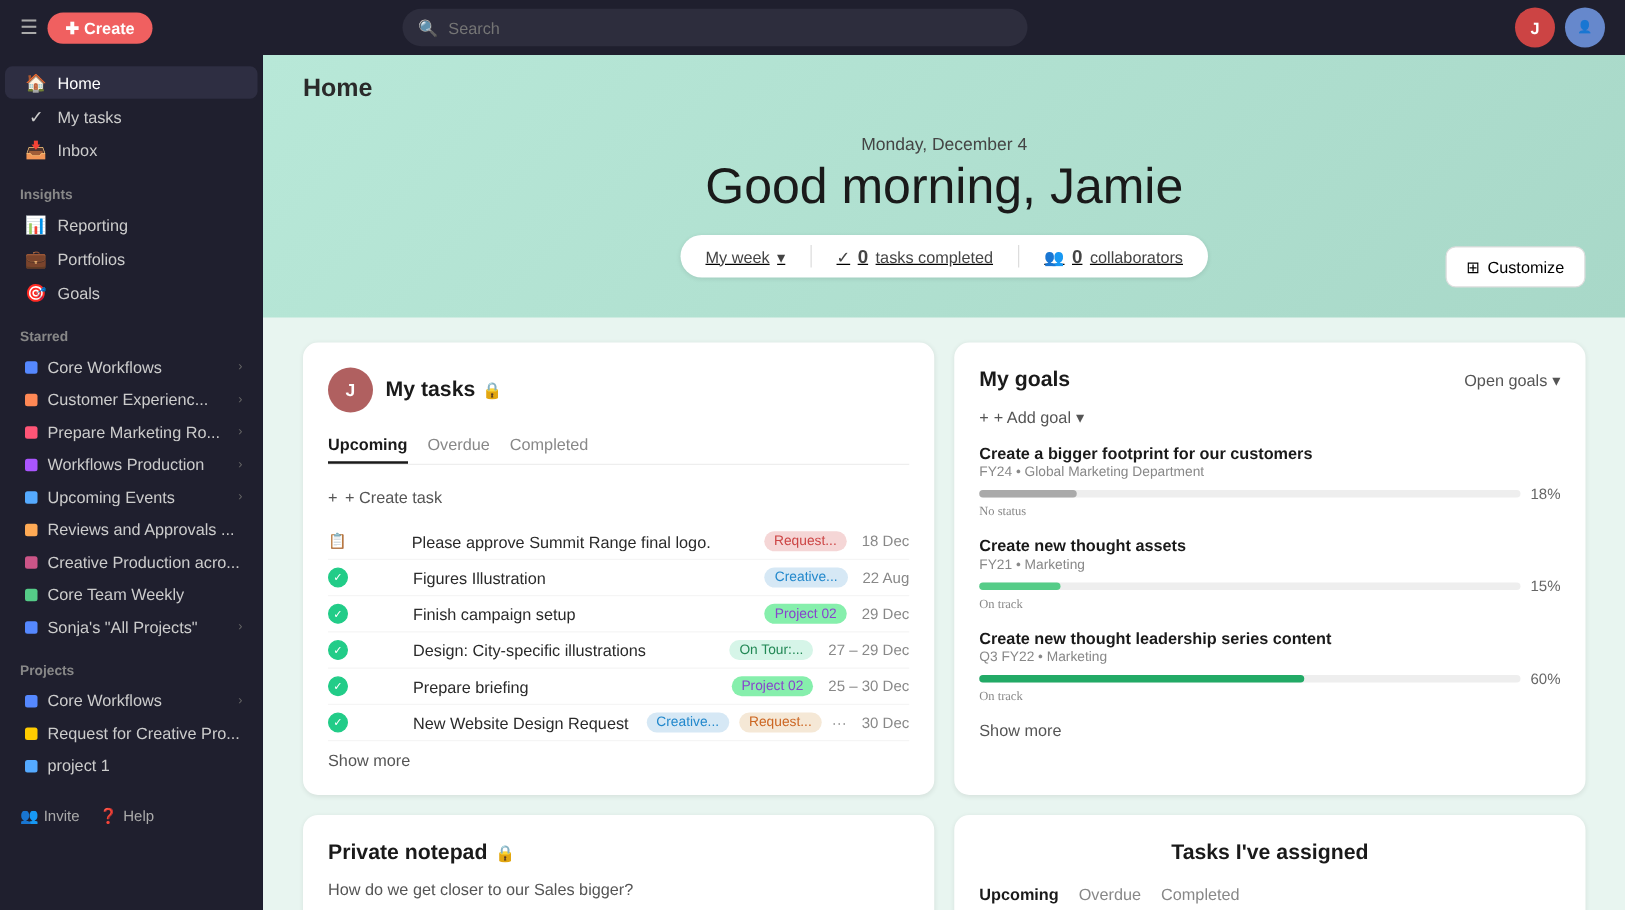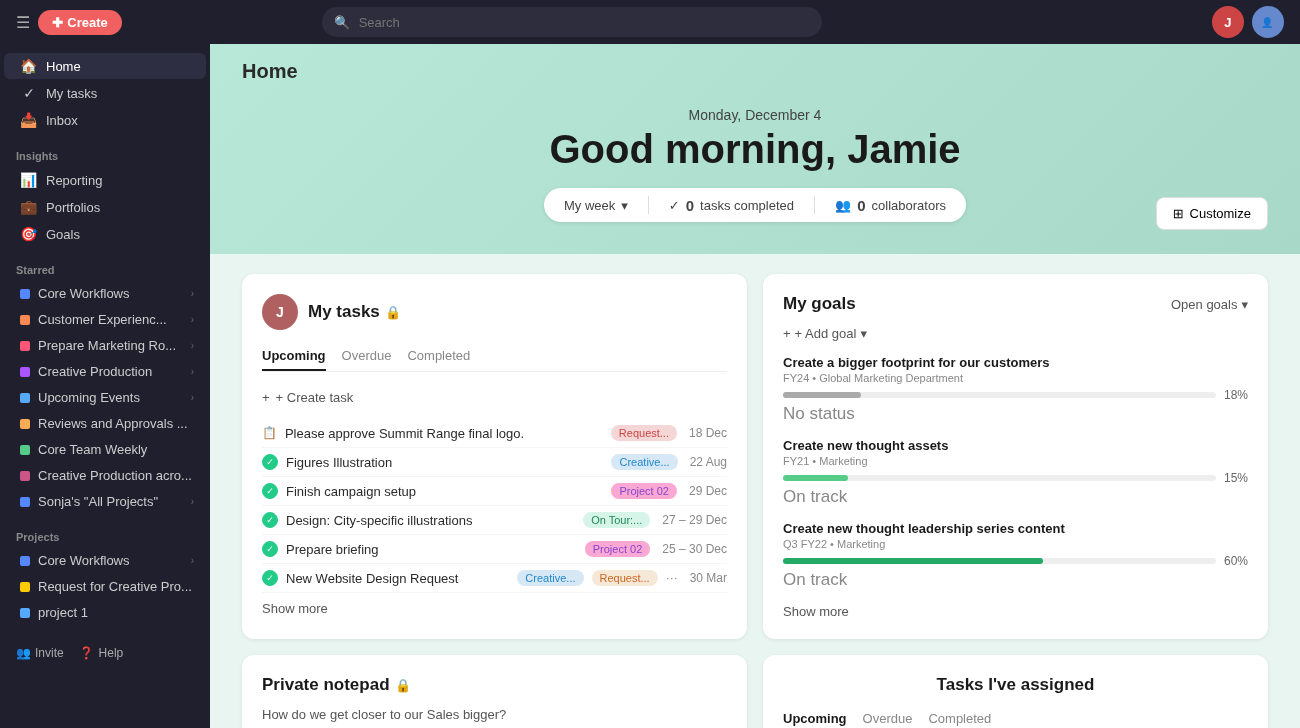--- a/index.html
+++ b/index.html
@@ -30,21 +30,21 @@
     .sidebar-folder-dot { width: 10px; height: 10px; border-radius: 2px; flex-shrink: 0; }
 
     
     .content { flex: 1; background: #e8f5f0; overflow-y: auto; }
 
     
     .home-header { background: linear-gradient(135deg, #b8e8d8 0%, #a8d8c8 100%); padding: 16px 32px 24px; position: relative; }
     .home-title-text { font-size: 20px; font-weight: 600; color: #2a2a2a; margin-bottom: 16px; }
     .greeting-section { text-align: center; padding: 8px 0; }
     .greeting-date { font-size: 14px; color: #444; margin-bottom: 4px; }
-    .greeting-main { font-size: 40px; font-weight: 700; color: #1a1a1a; margin-bottom: 16px; }
+    .greeting-main { font-size: 40px; font-weight: 400; color: #1a1a1a; margin-bottom: 16px; }
     .stats-bar { display: flex; align-items: center; background: white; border-radius: 24px; padding: 8px 20px; gap: 20px; display: inline-flex; box-shadow: 0 1px 4px rgba(0,0,0,0.1); }
     .stats-item { display: flex; align-items: center; gap: 6px; font-size: 13px; color: #444; }
     .stats-item .num { font-weight: 700; font-size: 15px; }
     .stats-divider { width: 1px; height: 18px; background: #ddd; }
     .customize-btn { position: absolute; right: 32px; bottom: 24px; background: white; border: 1px solid #ddd; border-radius: 8px; padding: 8px 16px; font-size: 13px; cursor: pointer; display: flex; align-items: center; gap: 6px; }
 
     
     .cards-area { padding: 20px 32px; display: grid; grid-template-columns: 1fr 1fr; gap: 16px; }
 
     
@@ -53,45 +53,45 @@
     .card-avatar { width: 36px; height: 36px; border-radius: 50%; background: #c55; flex-shrink: 0; overflow: hidden; display: flex; align-items: center; justify-content: center; color: white; font-weight: 600; font-size: 14px; }
     .card-title { font-size: 17px; font-weight: 700; color: #1a1a1a; display: flex; align-items: center; gap: 6px; }
     .lock-icon { font-size: 13px; color: #888; }
     .card-tabs { display: flex; gap: 16px; border-bottom: 1px solid #eee; margin-bottom: 12px; }
     .card-tab { padding: 6px 0; font-size: 13px; color: #888; cursor: pointer; border-bottom: 2px solid transparent; }
     .card-tab.active { color: #1a1a1a; border-bottom: 2px solid #1a1a1a; font-weight: 600; }
     .create-task-btn { display: flex; align-items: center; gap: 6px; font-size: 13px; color: #555; cursor: pointer; padding: 6px 0; margin-bottom: 8px; }
     .task-row { display: flex; align-items: center; padding: 6px 0; gap: 8px; border-bottom: 1px solid #f5f5f5; }
     .task-check { width: 16px; height: 16px; border-radius: 50%; border: 1.5px solid #aaa; flex-shrink: 0; display: flex; align-items: center; justify-content: center; }
     .task-check.done { border-color: #22cc88; background: #22cc88; color: white; font-size: 9px; }
-    .task-name { flex: 1; font-size: 13px; color: #2a2a2a; white-space: nowrap; overflow: hidden; text-overflow: ellipsis; }
+    .task-name { flex: 1; font-size: 13px; color: #2a2a2a; white-space: nowrap; overflow: hidden; text-overflow: ellipsis; margin-left: 44px; }
     .task-tag { border-radius: 10px; padding: 2px 8px; font-size: 11px; font-weight: 500; white-space: nowrap; }
     .tag-request { background: #f5d6d6; color: #c44; }
     .tag-creative { background: #d6e8f5; color: #2288cc; }
-    .tag-project02 { background: #f9a8d4; color: #8844cc; }
+    .tag-project02 { background: #86efac; color: #8844cc; }
     .tag-ontour { background: #d6f5e8; color: #228855; }
     .tag-request2 { background: #f5e8d6; color: #cc6622; }
     .task-date { font-size: 12px; color: #888; white-space: nowrap; margin-left: 4px; }
     .task-more { font-size: 12px; color: #888; cursor: pointer; }
     .show-more-btn { font-size: 13px; color: #555; cursor: pointer; margin-top: 8px; }
     .task-row-icon { font-size: 12px; color: #aaa; flex-shrink: 0; }
 
     
     .goals-header { display: flex; align-items: center; justify-content: space-between; margin-bottom: 12px; }
     .goals-title { font-size: 17px; font-weight: 700; color: #1a1a1a; }
     .open-goals-btn { display: flex; align-items: center; gap: 4px; font-size: 13px; color: #555; cursor: pointer; }
     .add-goal-btn { display: flex; align-items: center; gap: 4px; font-size: 13px; color: #555; cursor: pointer; margin-bottom: 14px; }
     .goal-row { margin-bottom: 14px; }
     .goal-name { font-size: 13px; font-weight: 600; color: #1a1a1a; margin-bottom: 2px; }
     .goal-meta { font-size: 11px; color: #888; margin-bottom: 4px; }
     .goal-footer { display: flex; align-items: center; justify-content: space-between; }
     .progress-bar-bg { height: 6px; background: #eee; border-radius: 3px; flex: 1; margin-right: 8px; }
     .progress-bar-fill { height: 6px; border-radius: 3px; }
     .goal-pct { font-size: 12px; color: #666; white-space: nowrap; }
-    .goal-status { font-size: 17px; color: #888; margin-top: 2px; }
+    .goal-status { font-size: 10px; color: #888; margin-top: 2px; font-family: Liberation Serif, serif; }
     .show-more-goals { font-size: 13px; color: #555; cursor: pointer; }
 
     
     .notepad-header { display: flex; align-items: center; gap: 6px; margin-bottom: 12px; }
     .notepad-title { font-size: 17px; font-weight: 700; color: #1a1a1a; }
     .notepad-content { font-size: 13px; color: #555; }
 
     
     .assigned-title { font-size: 17px; font-weight: 700; color: #1a1a1a; margin-bottom: 10px; text-align: center; }
     .assigned-tabs { display: flex; gap: 16px; border-bottom: 1px solid #eee; margin-bottom: 10px; }
@@ -171,39 +171,39 @@
         <span class="sidebar-item-label">Customer Experienc...</span>
         <span class="sidebar-arrow">›</span>
       </div>
       <div class="sidebar-item">
         <span class="sidebar-folder-dot" style="background:#ff5577;"></span>
         <span class="sidebar-item-label">Prepare Marketing Ro...</span>
         <span class="sidebar-arrow">›</span>
       </div>
       <div class="sidebar-item">
         <span class="sidebar-folder-dot" style="background:#aa55ff;"></span>
-        <span class="sidebar-item-label">Creative Production</span>
+        <span class="sidebar-item-label">Workflows Production</span>
         <span class="sidebar-arrow">›</span>
       </div>
       <div class="sidebar-item">
         <span class="sidebar-folder-dot" style="background:#55aaff;"></span>
         <span class="sidebar-item-label">Upcoming Events</span>
         <span class="sidebar-arrow">›</span>
       </div>
       <div class="sidebar-item">
         <span class="sidebar-folder-dot" style="background:#ffaa55;"></span>
         <span class="sidebar-item-label">Reviews and Approvals ...</span>
       </div>
       <div class="sidebar-item">
+        <span class="sidebar-folder-dot" style="background:#cc5588;"></span>
+        <span class="sidebar-item-label">Creative Production acro...</span>
+      </div>
+      <div class="sidebar-item">
         <span class="sidebar-folder-dot" style="background:#55cc88;"></span>
         <span class="sidebar-item-label">Core Team Weekly</span>
-      </div>
-      <div class="sidebar-item">
-        <span class="sidebar-folder-dot" style="background:#cc5588;"></span>
-        <span class="sidebar-item-label">Creative Production acro...</span>
       </div>
       <div class="sidebar-item">
         <span class="sidebar-folder-dot" style="background:#5588ff;"></span>
         <span class="sidebar-item-label">Sonja's "All Projects"</span>
         <span class="sidebar-arrow">›</span>
       </div>
     </div>
 
     <div class="sidebar-section">
       <div class="sidebar-section-label">Projects</div>
@@ -234,21 +234,21 @@
     </div>
   </div>
 
   <div class="content">
 
     <div class="home-header">
       <div class="home-title-text">Home</div>
       <div class="greeting-section">
         <div class="greeting-date">Monday, December 4</div>
         <div class="greeting-main">Good morning, Jamie</div>
-        <div style="display:flex; justify-content:center;">
+        <div style="display:flex; justify-content:center;text-decoration:underline;">
           <div class="stats-bar">
             <div class="stats-item">
               <span>My week</span>
               <span>▾</span>
             </div>
             <div class="stats-divider"></div>
             <div class="stats-item">
               <span>✓</span>
               <span class="num">0</span>
               <span>tasks completed</span>
@@ -317,21 +317,21 @@
           <span class="task-name">Prepare briefing</span>
           <span class="task-tag tag-project02">Project 02</span>
           <span class="task-date">25 – 30 Dec</span>
         </div>
         <div class="task-row">
           <div class="task-check done">✓</div>
           <span class="task-name">New Website Design Request</span>
           <span class="task-tag tag-creative">Creative...</span>
           <span class="task-tag tag-request2">Request...</span>
           <span class="task-more">···</span>
-          <span class="task-date">30 Mar</span>
+          <span class="task-date">30 Dec</span>
         </div>
         <div class="show-more-btn">Show more</div>
       </div>
 
       <div class="card">
         <div class="goals-header">
           <span class="goals-title">My goals</span>
           <div class="open-goals-btn">
             <span>Open goals</span>
             <span>▾</span>

